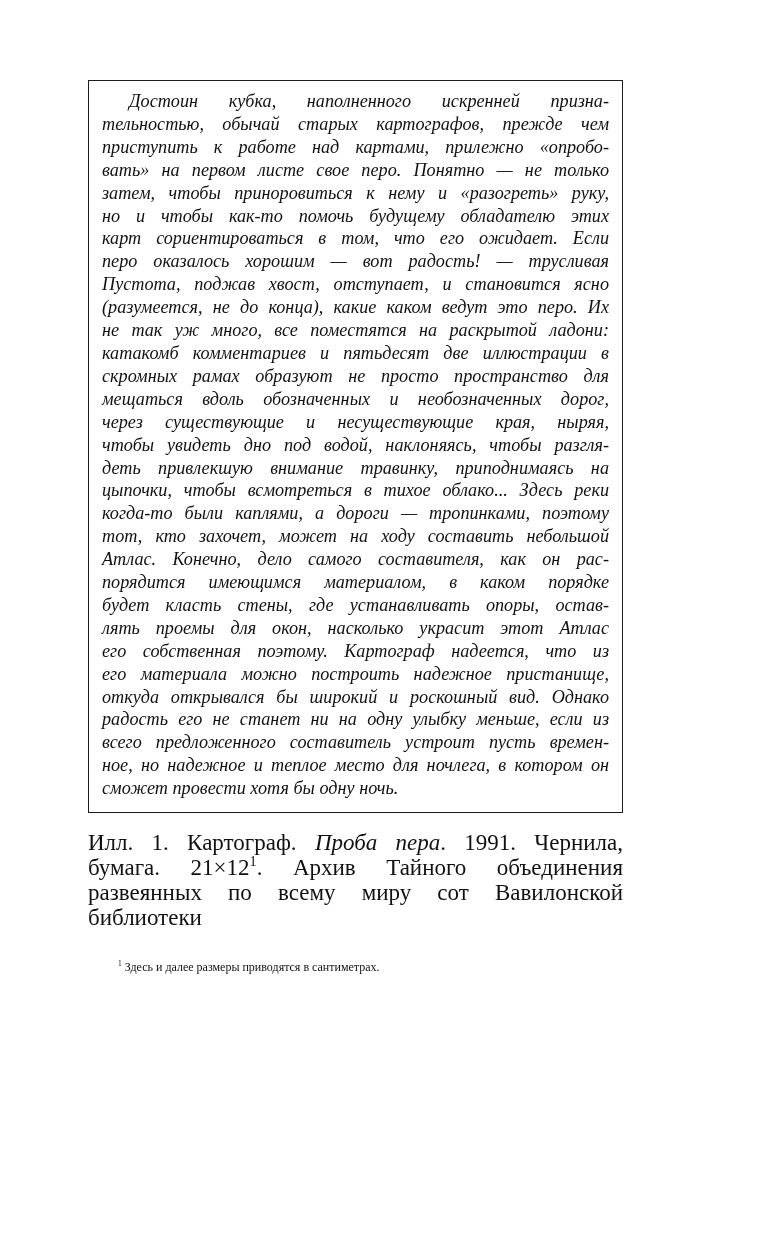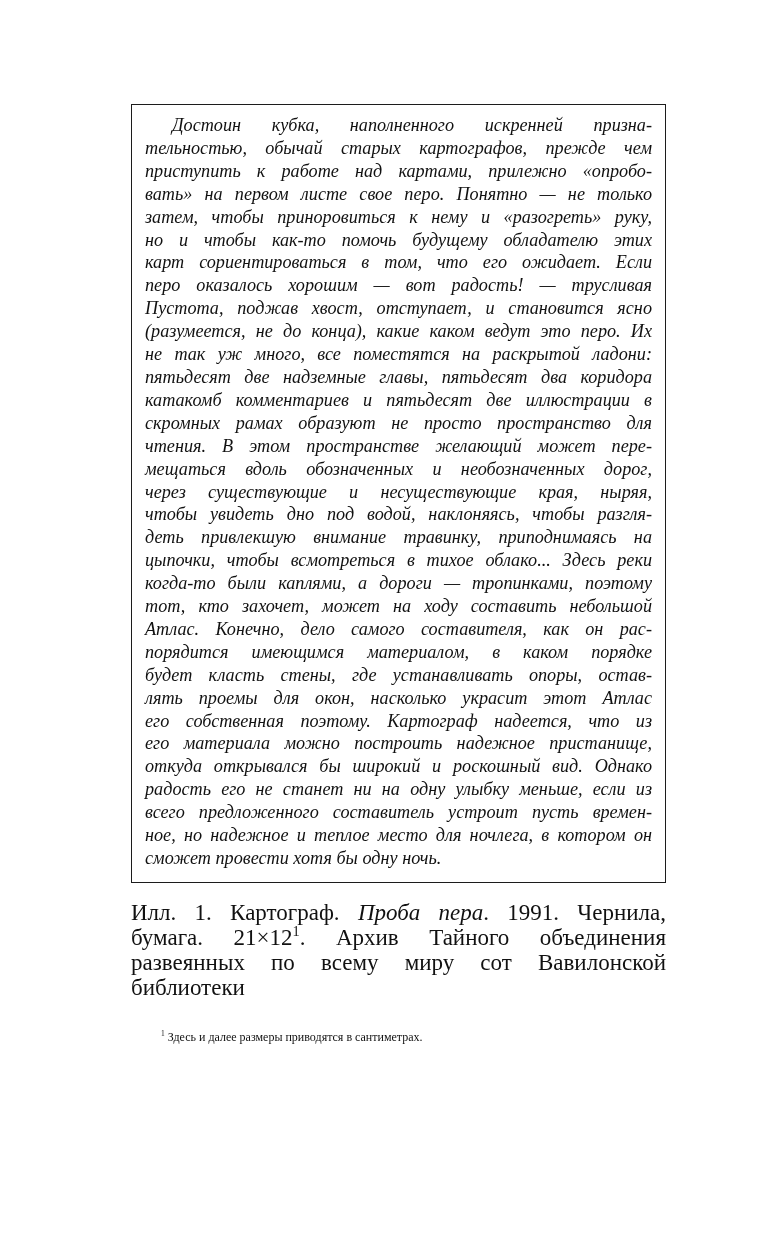--- a/index.html
+++ b/index.html
@@ -8,22 +8,21 @@
     height: 1241px;
     background: #ffffff;
     font-family: "Liberation Serif", serif;
     color: #111111;
     overflow: hidden;
   }
   .page {
     position: relative;
     width: 640px;
     height: 1241px;
-    padding: 104px 0 0 88px;
-    margin-left: 43px;
+    padding: 80px 0 0 88px;
   }
   .quote-box {
     width: 535px;
     border: 1.5px solid #1c1c1c;
     padding: 9px 13px 12px 13px;
     background: #ffffff;
   }
   .quote-line {
     font-style: italic;
     font-size: 18.2px;
@@ -67,24 +66,22 @@
         <div class="quote-line">тельностью, обычай старых картографов, прежде чем</div>
         <div class="quote-line">приступить к работе над картами, прилежно «опробо-</div>
         <div class="quote-line">вать» на первом листе свое перо. Понятно — не только</div>
         <div class="quote-line">затем, чтобы приноровиться к нему и «разогреть» руку,</div>
         <div class="quote-line">но и чтобы как-то помочь будущему обладателю этих</div>
         <div class="quote-line">карт сориентироваться в том, что его ожидает. Если</div>
         <div class="quote-line">перо оказалось хорошим — вот радость! — трусливая</div>
         <div class="quote-line">Пустота, поджав хвост, отступает, и становится ясно</div>
         <div class="quote-line">(разумеется, не до конца), какие каком ведут это перо. Их</div>
         <div class="quote-line">не так уж много, все поместятся на раскрытой ладони:</div>
-        <div class="quote-line">пятьдесят две надземные главы, пятьдесят два коридора</div>
         <div class="quote-line">катакомб комментариев и пятьдесят две иллюстрации в</div>
         <div class="quote-line">скромных рамах образуют не просто пространство для</div>
-        <div class="quote-line">чтения. В этом пространстве желающий может пере-</div>
         <div class="quote-line">мещаться вдоль обозначенных и необозначенных дорог,</div>
         <div class="quote-line">через существующие и несуществующие края, ныряя,</div>
         <div class="quote-line">чтобы увидеть дно под водой, наклоняясь, чтобы разгля-</div>
         <div class="quote-line">деть привлекшую внимание травинку, приподнимаясь на</div>
         <div class="quote-line">цыпочки, чтобы всмотреться в тихое облако... Здесь реки</div>
         <div class="quote-line">когда-то были каплями, а дороги — тропинками, поэтому</div>
         <div class="quote-line">тот, кто захочет, может на ходу составить небольшой</div>
         <div class="quote-line">Атлас. Конечно, дело самого составителя, как он рас-</div>
         <div class="quote-line">порядится имеющимся материалом, в каком порядке</div>
         <div class="quote-line">будет класть стены, где устанавливать опоры, остав-</div>

